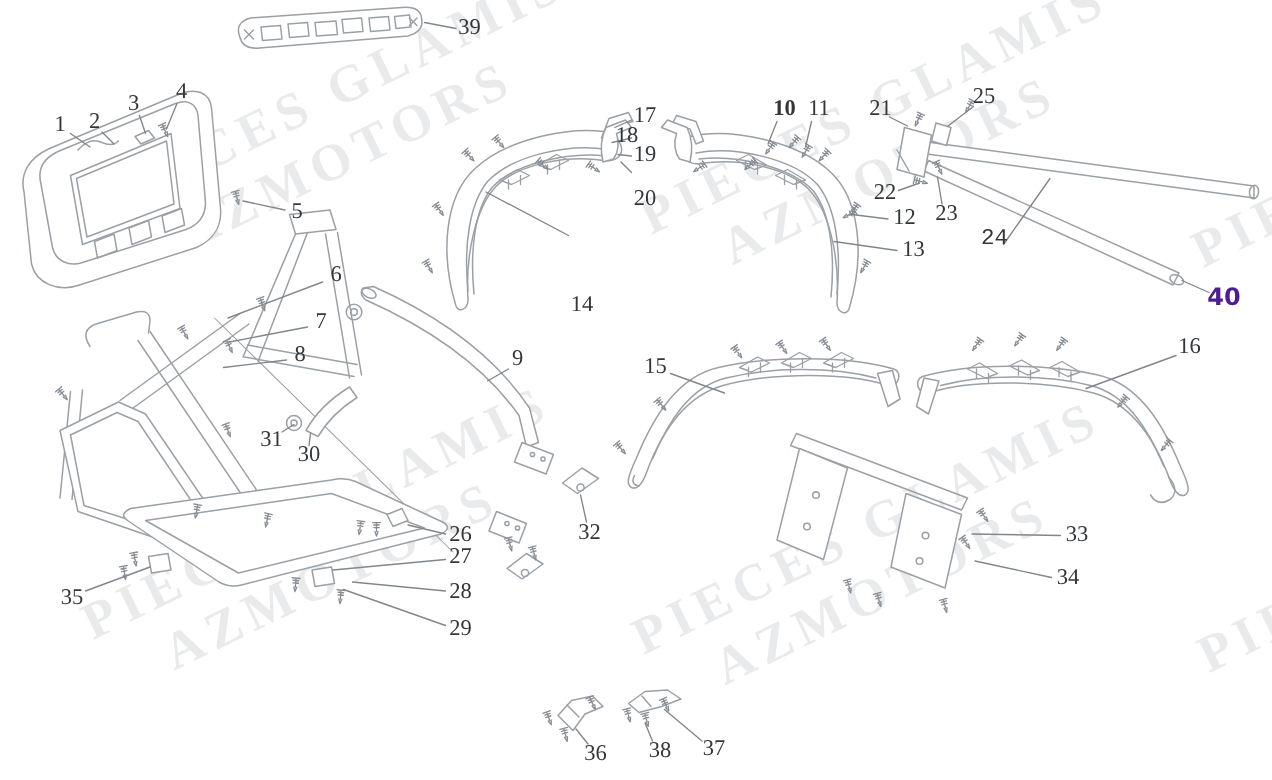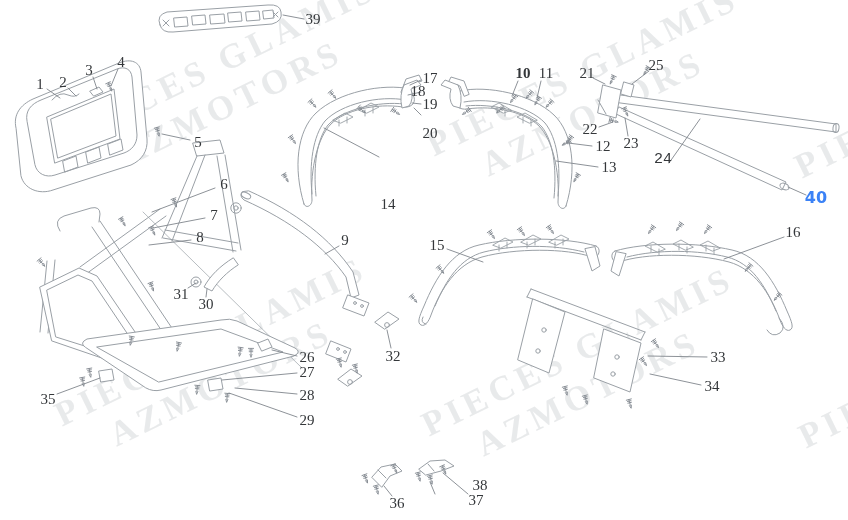--- a/index.html
+++ b/index.html
@@ -8,21 +8,21 @@
   .layer{position:absolute;left:0;top:0;width:848px;height:520px;}
   
   .wm{position:absolute;white-space:nowrap;transform-origin:0 0;
       font-family:"Liberation Serif",serif;font-size:35px;font-weight:bold;
       letter-spacing:5px;line-height:1.2;opacity:.55;}
   .wm .wm2{margin-left:40px;}
   
   .part-label{position:absolute;transform:translate(-50%,-50%);
       font-size:15px;color:#34373a;line-height:1;}
   .part-label.bold{font-family:"DejaVu Sans",sans-serif;font-weight:bold;
-      font-size:16px;color:#3b82f6;}
+      font-size:16px;color:#4c1d95;}
   svg{position:absolute;left:0;top:0;}
 </style>
 </head>
 <body>
 
 <div class="stage">
 
   <div class="layer" id="watermarks">
       <div class="wm" style="left: 58px; top: 118px; transform: rotate(-26deg); color: rgb(215, 218, 220);">
         <div>PIECES GLAMIS</div>
@@ -333,17 +333,17 @@
       <div class="part-label" style="left: 307px; top: 395px;">28</div>
       <div class="part-label" style="left: 307px; top: 420px;">29</div>
       <div class="part-label" style="left: 206px; top: 304px;">30</div>
       <div class="part-label" style="left: 181px; top: 294px;">31</div>
       <div class="part-label" style="left: 393px; top: 356px;">32</div>
       <div class="part-label" style="left: 718px; top: 357px;">33</div>
       <div class="part-label" style="left: 712px; top: 386px;">34</div>
       <div class="part-label" style="left: 48px; top: 399px;">35</div>
       <div class="part-label" style="left: 397px; top: 503px;">36</div>
       <div class="part-label" style="left: 476px; top: 500px;">37</div>
-      <div class="part-label" style="left: 440px; top: 485px; margin-left: 40px;">38</div>
+      <div class="part-label" style="left: 440px; top: 501px;">38</div>
       <div class="part-label" style="left: 313px; top: 19px;">39</div>
       <div class="part-label bold" style="left: 816px; top: 198px;">40</div>
     </div>
 </div>
 
 </body></html>

